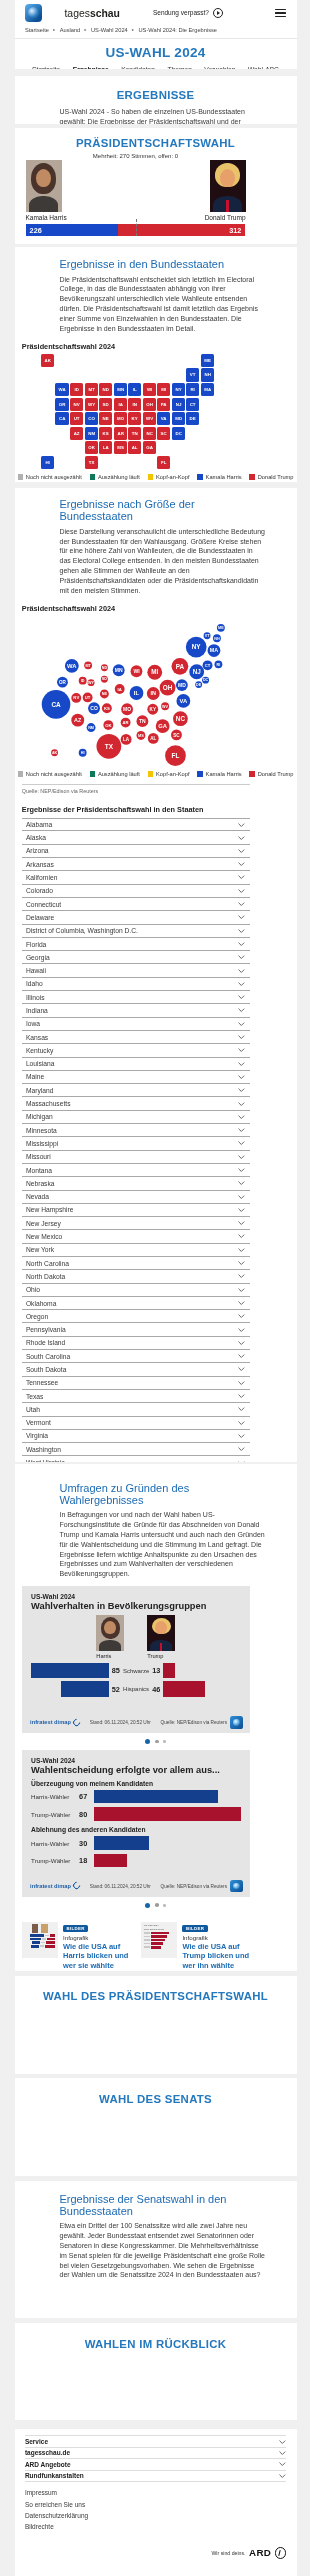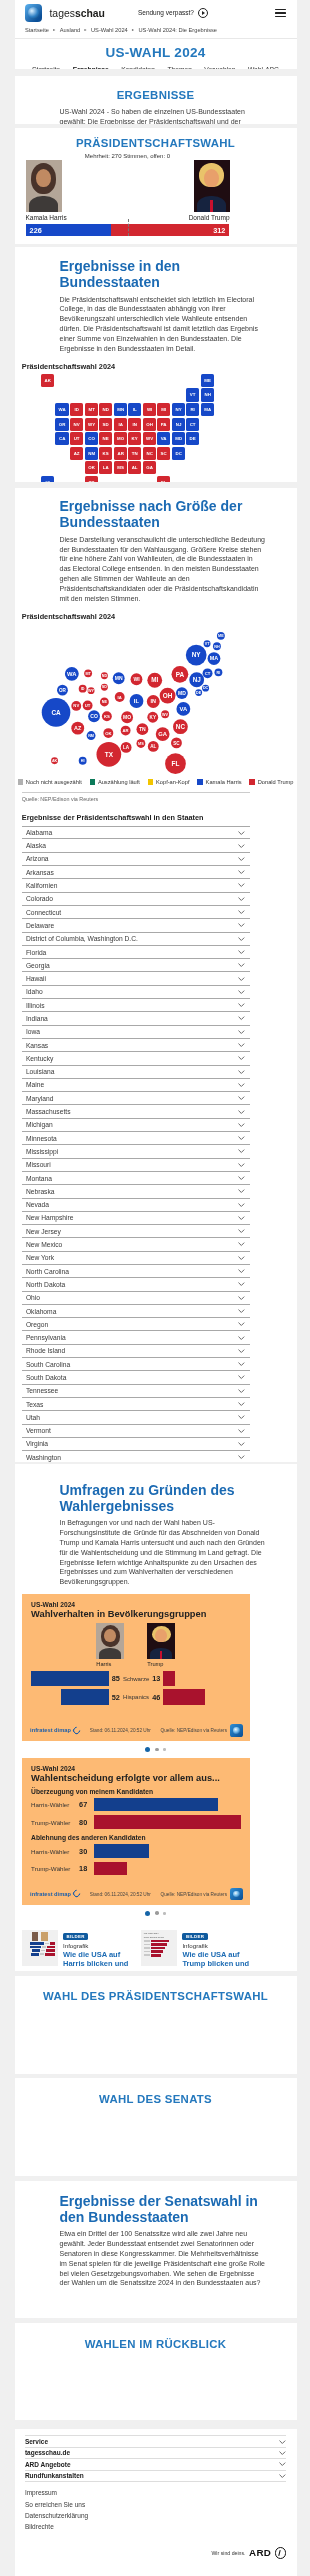--- a/index.html
+++ b/index.html
@@ -1,42 +1,42 @@
 <!DOCTYPE html>
 <html style="font-size:8.3px"><head>
 <meta charset="utf-8">
 <style>
   html,body{margin:0;padding:0;}
   body{width:311px;background:#f0f0f0;font-family:"Liberation Sans",sans-serif;color:#333;-webkit-font-smoothing:antialiased;}
   .card{margin:0 14.5px;background:#fff;overflow:hidden;box-sizing:border-box;position:relative;}
   .gap{width:100%;}
   
   .topbar{display:flex;align-items:center;height:26px;padding:0 10.4px;}
-  .brand{display:flex;align-items:center;gap:7px;}
+  .brand{display:flex;align-items:center;gap:22px;}
   .brand-logo{width:17.6px;height:17.6px;border-radius:4.1px;background:linear-gradient(135deg,#5cb2ef 0%,#0b4f97 80%);position:relative;flex:none;}
   .brand-logo .globe{position:absolute;inset:3.1px;border-radius:50%;background:radial-gradient(circle at 35% 32%,#d9efff,#2d7fc4 55%,#0a3f77 95%);}
   .brand-name{font-size:10.4px;color:#1d1d1b;}
   .brand-name b{font-weight:bold;}
   .watch{display:flex;align-items:center;gap:3.6px;font-size:6.5px;color:#222;margin-left:33px;}
   .play{width:8.8px;height:8.8px;border:0.8px solid #222;border-radius:50%;position:relative;flex:none;}
   .play::after{content:"";position:absolute;left:3.1px;top:2.3px;border-left:3.1px solid #222;border-top:2.1px solid transparent;border-bottom:2.1px solid transparent;}
   .burger{margin-left:auto;width:11.4px;cursor:pointer;}
   .burger span{display:block;height:1.3px;background:#222;margin:2.1px 0;border-radius:0.5px;}
   .breadcrumb{display:flex;align-items:center;gap:3.6px;font-size:5.7px;color:#444;padding:1px 10.4px 4.7px;border-bottom:0.5px solid #e8e8e8;flex-wrap:nowrap;white-space:nowrap;}
   .bc-sep{font-size:3.6px;color:#666;}
   .hero-title{text-align:center;color:#2478bd;font-size:13.5px;font-weight:bold;letter-spacing:0.3px;margin:6.7px 0 5.2px;}
   .tabs{display:flex;justify-content:center;gap:12.4px;font-size:6.7px;}
   .tab{padding-bottom:2.6px;color:#333;cursor:pointer;}
   .tab.active{font-weight:bold;color:#111;border-bottom:1.6px solid #1b6ab3;}
   
   .caps-h{text-align:center;color:#2478bd;font-size:11.4px;font-weight:bold;letter-spacing:0.3px;margin:14.5px 10.4px 6.2px;}
-  .sub-h{color:#1b6ab3;font-size:14px;font-weight:bold;margin:0 32px 4.7px 45px;}
+  .sub-h{color:#1b6ab3;font-size:11px;font-weight:normal;margin:0 32px 4.7px 45px;}
   .article{margin:0 31px 0 45px;font-size:7px;line-height:9.8px;color:#3a3a3a;}
   .chart-label{font-weight:bold;font-size:7.3px;color:#222;margin:8.3px 0 3.1px 7.3px;}
-  .chartbox{margin-left:11px;width:204px;}
+  .chartbox{margin-left:11px;width:220px;}
   .w440{margin-left:7.3px;width:228px;}
   .note{text-align:center;font-size:6px;color:#333;}
   .cands{display:flex;justify-content:space-between;margin-top:1px;}
   .avatar{width:36px;height:52px;position:relative;overflow:hidden;background:#b4a698;flex:none;}
   .avatar .hair{position:absolute;top:6%;left:16%;width:68%;height:60%;border-radius:50% 50% 46% 46%;background:#49332a;}
   .avatar .face{position:absolute;top:17%;left:29%;width:42%;height:36%;border-radius:50% 50% 46% 46%;background:#c08a62;}
   .avatar .torso{position:absolute;bottom:-8%;left:10%;width:80%;height:38%;border-radius:46% 46% 0 0;background:#3e3a38;}
   .avatar.trump{background:#1f0d12;}
   .avatar.trump .hair{background:#e9c36a;height:46%;top:7%;}
   .avatar.trump .face{background:#e8a06b;}
@@ -52,21 +52,21 @@
   .tilemap{position:relative;width:174px;height:116px;margin:2.1px 0 4.1px 26.4px;}
   .tile{position:absolute;width:13.5px;height:13.5px;border-radius:1.6px;color:#fff;font-size:4.4px;font-weight:bold;display:flex;align-items:center;justify-content:center;}
   .legend{display:flex;justify-content:center;align-items:center;gap:7.8px;font-size:5.7px;color:#333;margin-top:2.1px;white-space:nowrap;}
   .legend .li{display:flex;align-items:center;gap:2.6px;}
   .legend .sw{width:5.7px;height:5.7px;display:inline-block;flex:none;}
   #bubbleSvg text{fill:#fff;font-weight:bold;text-anchor:middle;font-family:"Liberation Sans",sans-serif;}
   .acc-title{font-weight:bold;font-size:7.3px;color:#222;margin:11.4px 0 4.1px 7.3px;}
   .acc-row{height:13.3px;box-sizing:border-box;border-bottom:0.5px solid #a8a8a8;display:flex;align-items:center;justify-content:space-between;padding:0 5.2px 0 4.1px;font-size:6.7px;color:#3a3a3a;cursor:pointer;}
   .acc-row:first-child{border-top:0.5px solid #a8a8a8;}
   
-  .icard{background:#fdba74;width:228px;margin-left:7.3px;height:147px;box-sizing:border-box;padding:6.7px 9.3px;position:relative;}
+  .icard{background:#e5e5e5;width:228px;margin-left:7.3px;height:147px;box-sizing:border-box;padding:6.7px 9.3px;position:relative;}
   .icard .kick{font-size:6.7px;font-weight:bold;color:#222;}
   .icard .ititle{font-size:9.3px;font-weight:bold;color:#222;margin:1px 0 4.1px;}
   .iphotos{display:flex;justify-content:center;gap:23px;}
   .iph{display:flex;flex-direction:column;}
   .iph .avatar{width:28px;height:36px;}
   .iph .lbl{font-size:5.7px;color:#222;margin-top:1.6px;}
   .drow{display:flex;align-items:center;height:15.5px;margin-bottom:3.1px;}
   .dz{width:78px;height:15.5px;position:relative;flex:none;}
   .dz .dbar{position:absolute;top:0;height:100%;}
   .dz.l .dbar{right:0;background:#133f8d;}

